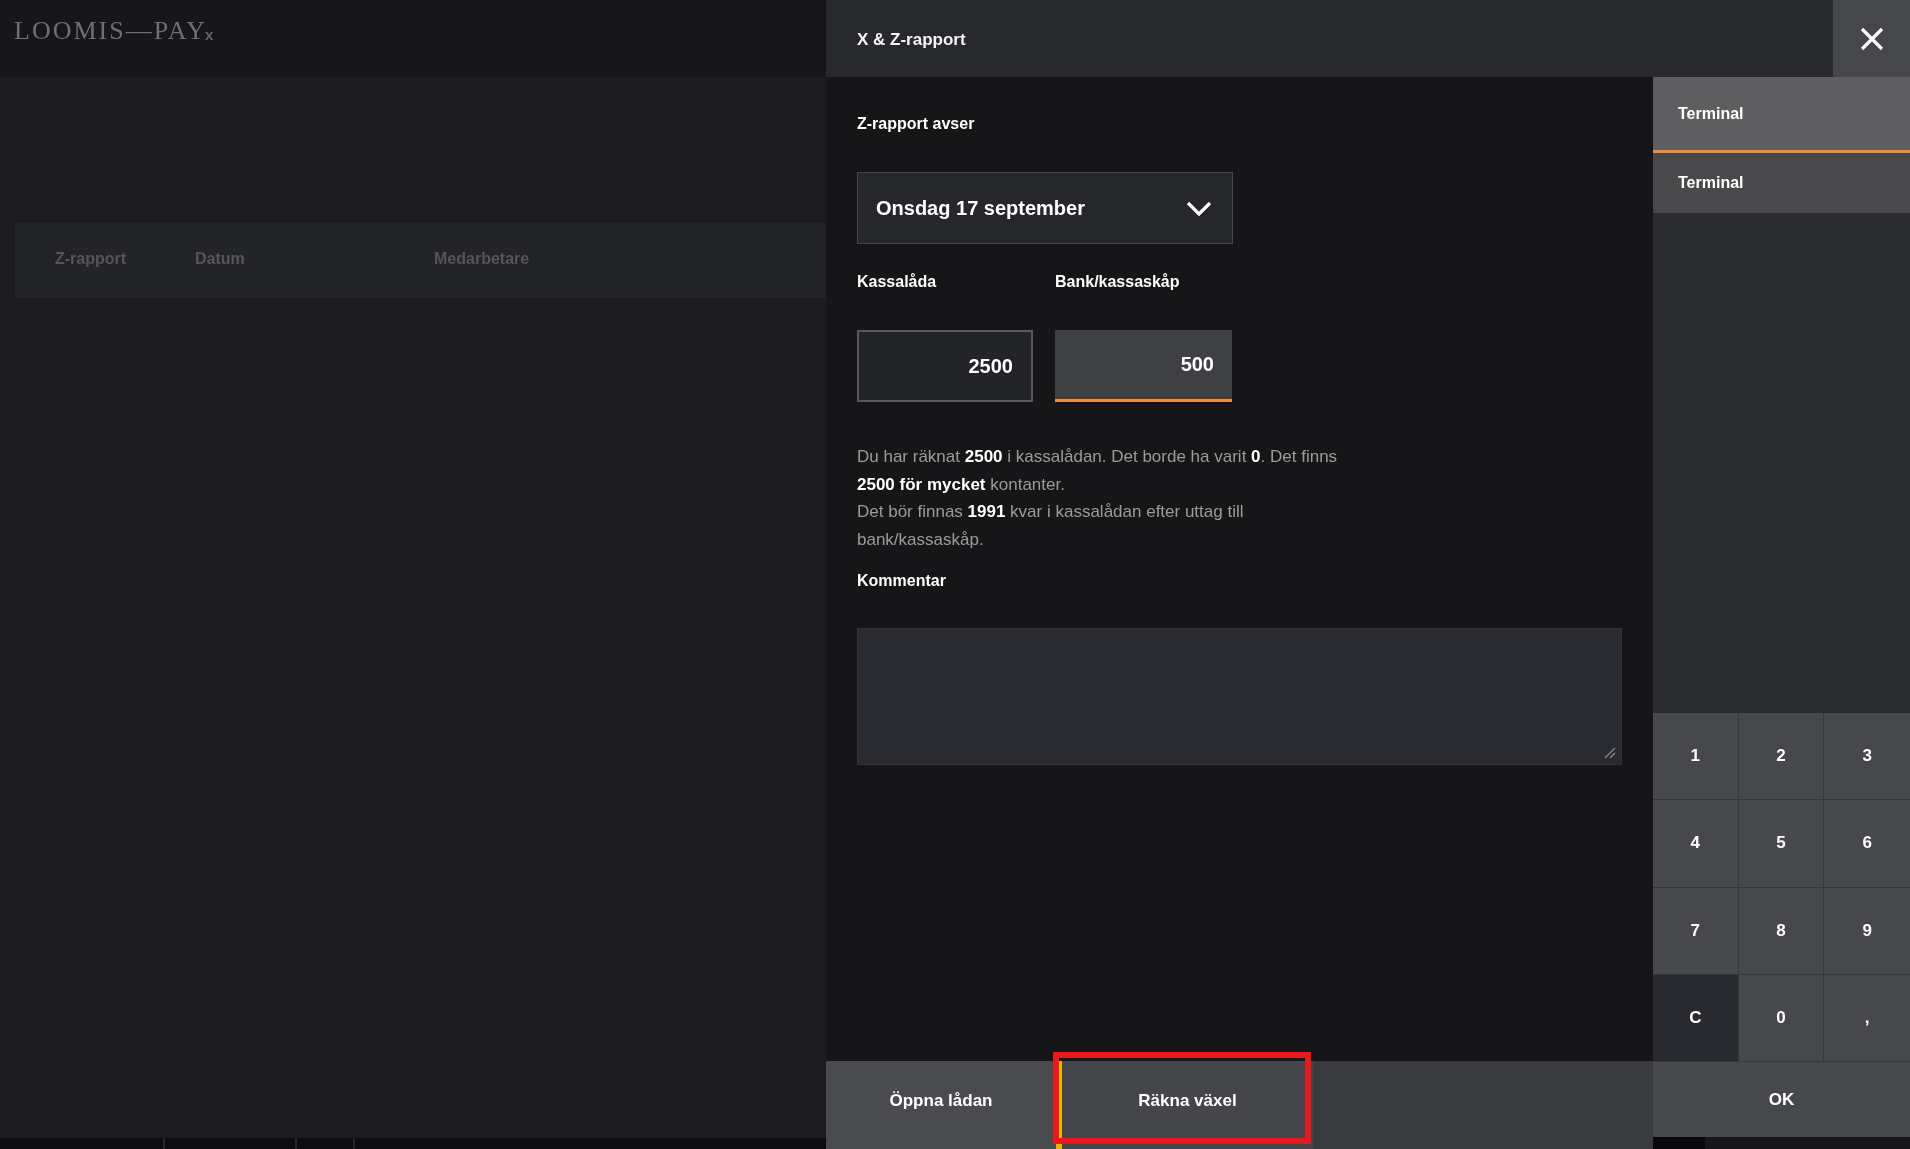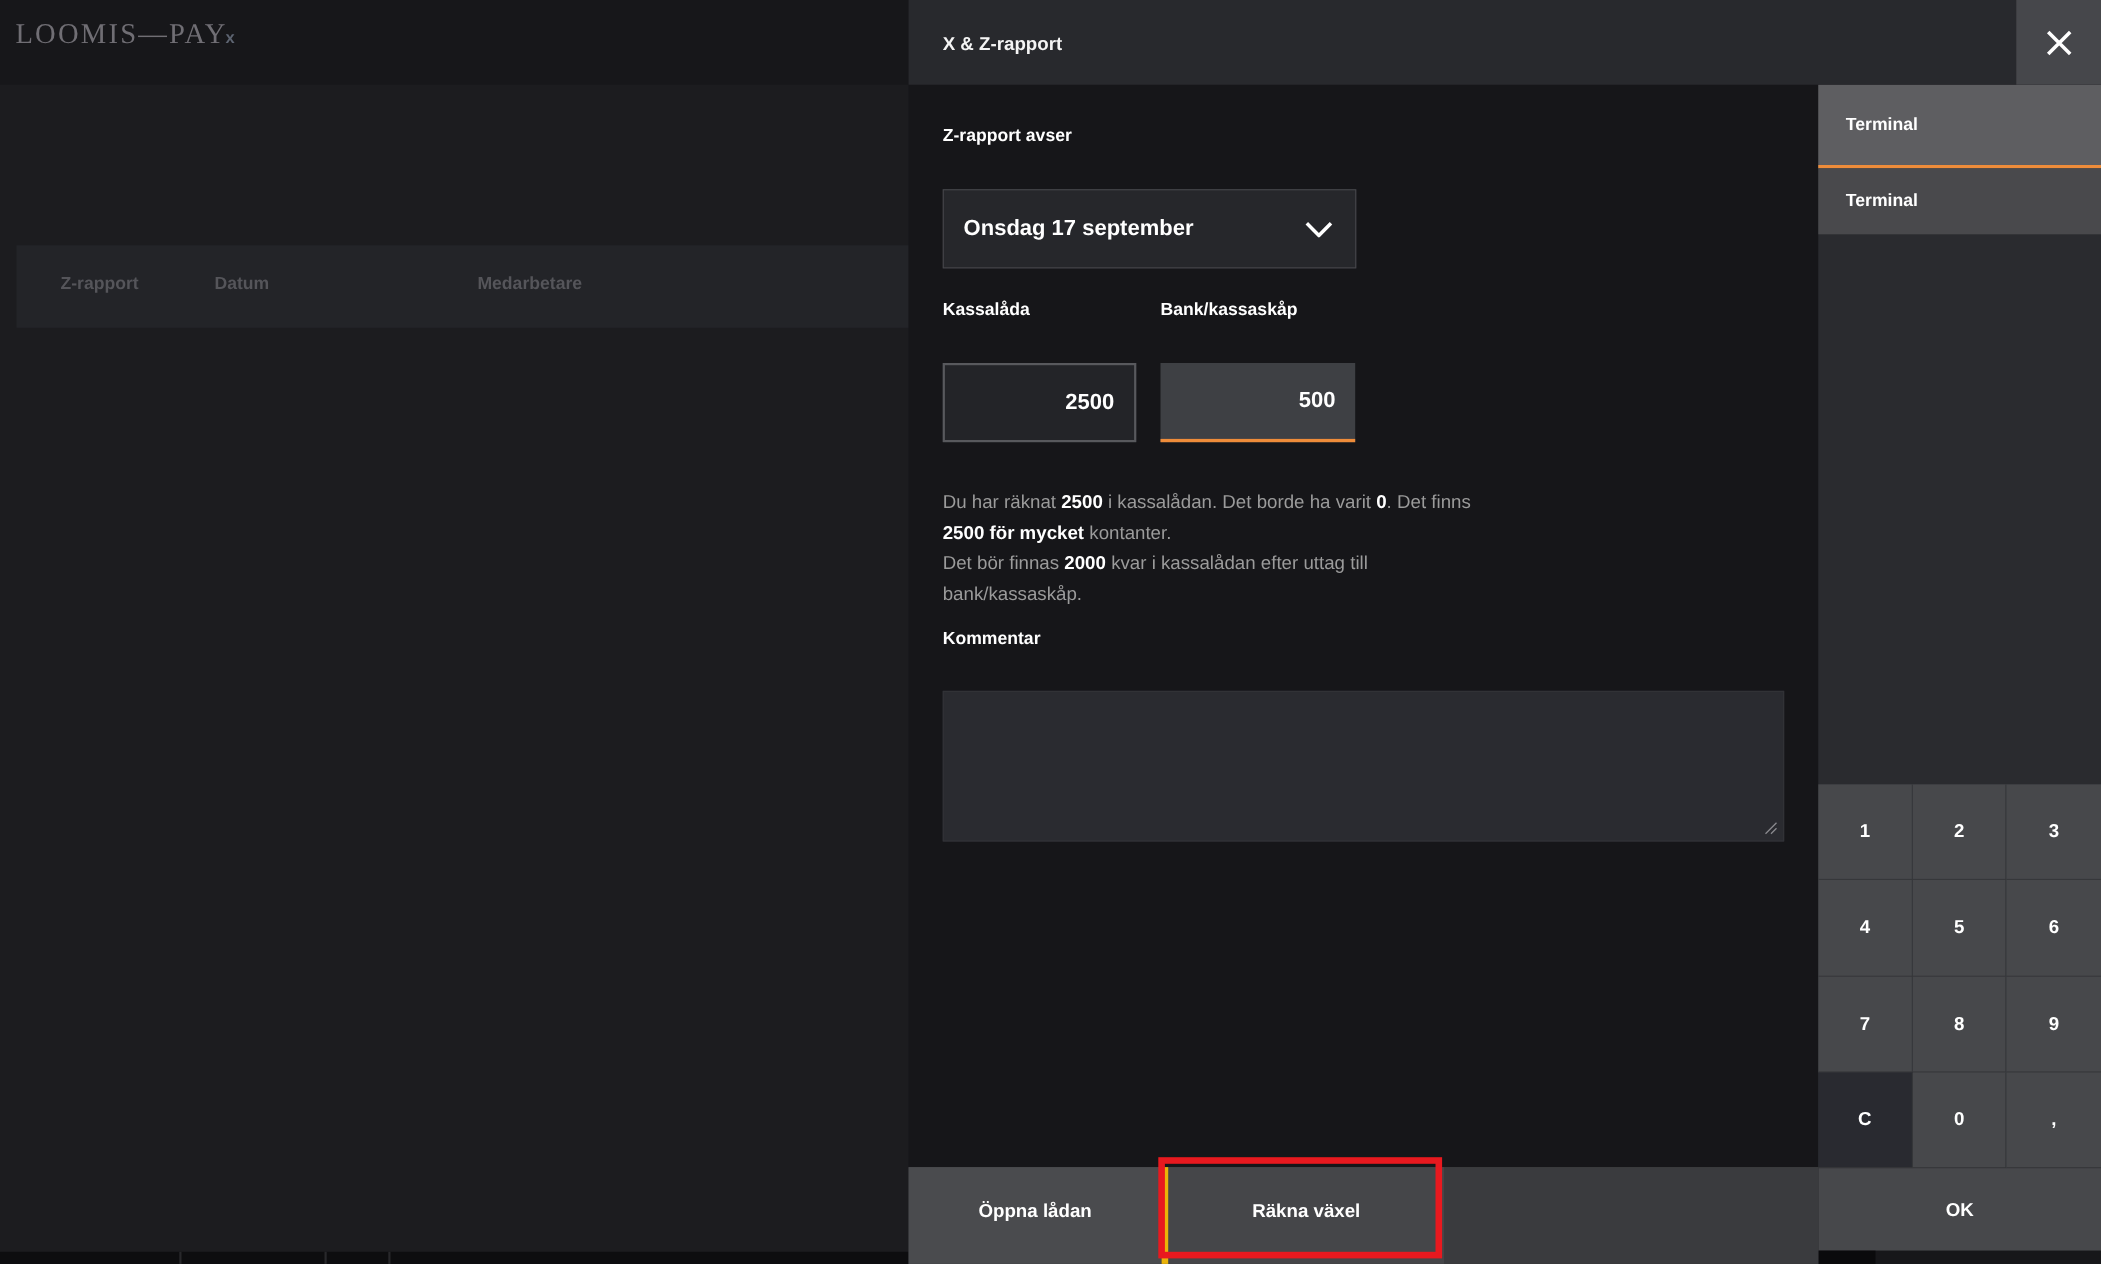--- a/index.html
+++ b/index.html
@@ -125,21 +125,21 @@
 
     <div class="field-label" style="left:31px; top:196px">Kassalåda</div>
     <div class="field-label" style="left:229px; top:196px">Bank/kassaskåp</div>
 
     <div class="cash-input plain">2500</div>
     <div class="cash-input focused">500</div>
 
     <div class="count-message">
         <div><span>Du har räknat </span><span class="b">2500</span><span> i kassalådan. Det borde ha varit </span><span class="b">0</span><span>. Det finns</span></div>
         <div><span class="b">2500 för mycket</span><span> kontanter.</span></div>
-        <div><span>Det bör finnas </span><span class="b">2000</span><span> kvar i kassalådan efter uttag till</span></div>
+        <div><span>Det bör finnas </span><span class="b">1991</span><span> kvar i kassalådan efter uttag till</span></div>
         <div><span>bank/kassaskåp.</span></div>
       </div>
 
     <div class="field-label" style="left:31px; top:495px">Kommentar</div>
     <textarea class="comment-area" style=""></textarea>
     <svg class="resize-grip" viewBox="0 0 14 14">
       <path d="M3 13 L13 3 M8 13 L13 8" stroke="#8a8a8e" stroke-width="1.2" fill="none"></path>
     </svg>
   </div>
 

